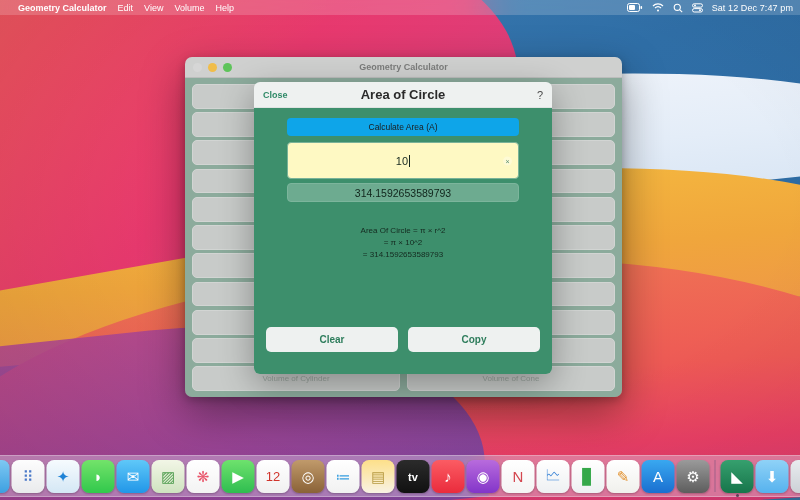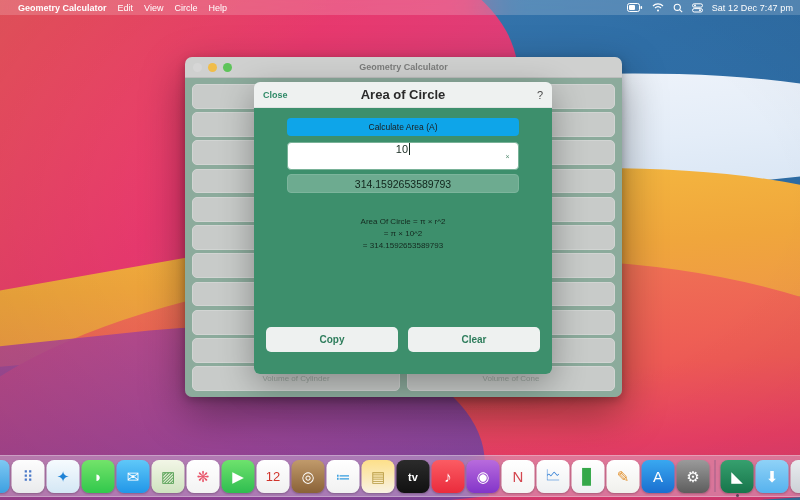--- a/index.html
+++ b/index.html
@@ -117,23 +117,23 @@
   .sheet-body {
     height: 266px; background: #3d8f6c; padding: 10px 12px 0;
     display: flex; flex-direction: column;
   }
   .calc-btn {
     height: 18px; background: #0ea5e9; border-radius: 4px;
     display: flex; align-items: center; justify-content: center;
     font-size: 8.5px; color: #1c1c1c; margin: 0 21px;
   }
   .field {
-    height: 28px; margin: 6px 21px 0; border-radius: 4px;
-    background: #ffffff; border: 1px solid #79b298;
-    display: flex; justify-content: center;
+    height: 37px; margin: 6px 21px 0; border-radius: 4px;
+    background: #fef9c3; border: 1px solid #79b298;
+    display: flex; align-items: center; justify-content: center;
     position: relative;
   }
   .field-val { font-size: 11px; color: #16281f; letter-spacing: .2px; }
   .caret {
     display: inline-block; width: 1px; height: 12px; background: #16281f;
     margin-left: 1px; vertical-align: middle;
   }
   .clear-ic {
     position: absolute; right: 6px; top: 50%; transform: translateY(-50%);
     width: 9px; height: 9px; border-radius: 50%; background: rgba(255,255,255,.30);
@@ -193,21 +193,21 @@
     <div class="band band-violet"></div>
     <div class="wp-vignette"></div>
   </div>
 
   <div class="menubar">
     <div class="mb-left">
       <span class="apple-glyph"></span>
       <span class="mb-app">Geometry Calculator</span>
       <span>Edit</span>
       <span>View</span>
-      <span>Circle</span>
+      <span>Volume</span>
       <span>Help</span>
     </div>
     <div class="mb-right">
       <span class="ic">
         <svg width="16" height="9" viewBox="0 0 16 9">
             <rect x="0.5" y="0.5" width="12" height="8" rx="2" fill="none" stroke="#fff" stroke-width="1"></rect>
             <rect x="2" y="2" width="6" height="5" rx="1" fill="#fff"></rect>
             <rect x="13.5" y="3" width="1.6" height="3" rx="0.7" fill="#fff"></rect>
           </svg>
       </span>
@@ -288,22 +288,22 @@
           <span class="caret"></span>
         <span class="clear-ic">×</span>
       </div>
       <div class="result">314.1592653589793</div>
       <div class="formula">
         <div>Area Of Circle = π × r^2</div>
         <div>=  π × 10^2</div>
         <div>= 314.1592653589793</div>
       </div>
       <div class="sheet-actions">
+        <div class="act-btn">Clear</div>
         <div class="act-btn">Copy</div>
-        <div class="act-btn">Clear</div>
       </div>
     </div>
   </div>
 
   <div class="dock" id="dock">
       <div class="dock-item">
         <div class="dock-ic" style="background: linear-gradient(rgb(126, 200, 243) 0%, rgb(61, 160, 224) 100%);">☺</div>
       </div>
       <div class="dock-item">
         <div class="dock-ic" style="background: linear-gradient(rgb(253, 253, 253) 0%, rgb(233, 234, 236) 100%); color: rgb(74, 120, 200);">⠿</div>

